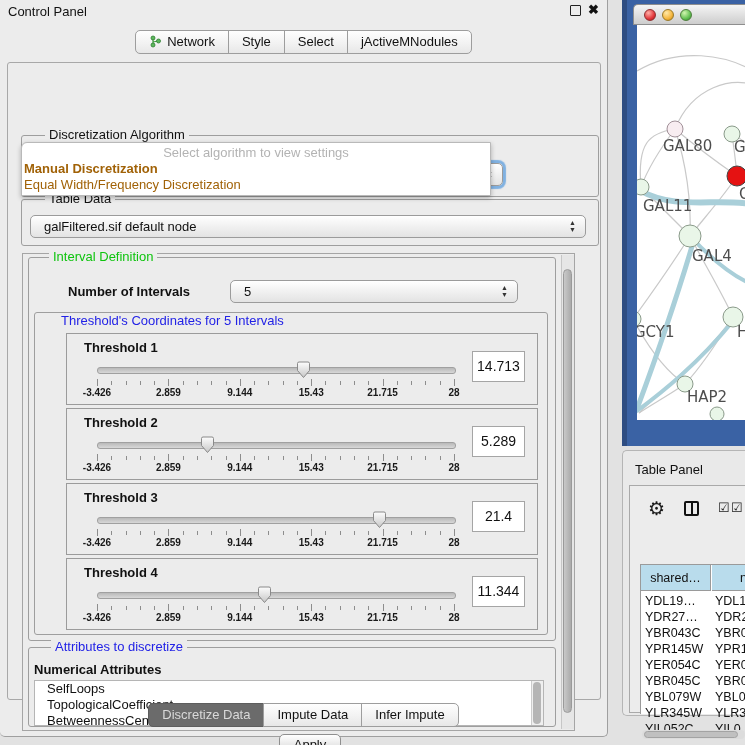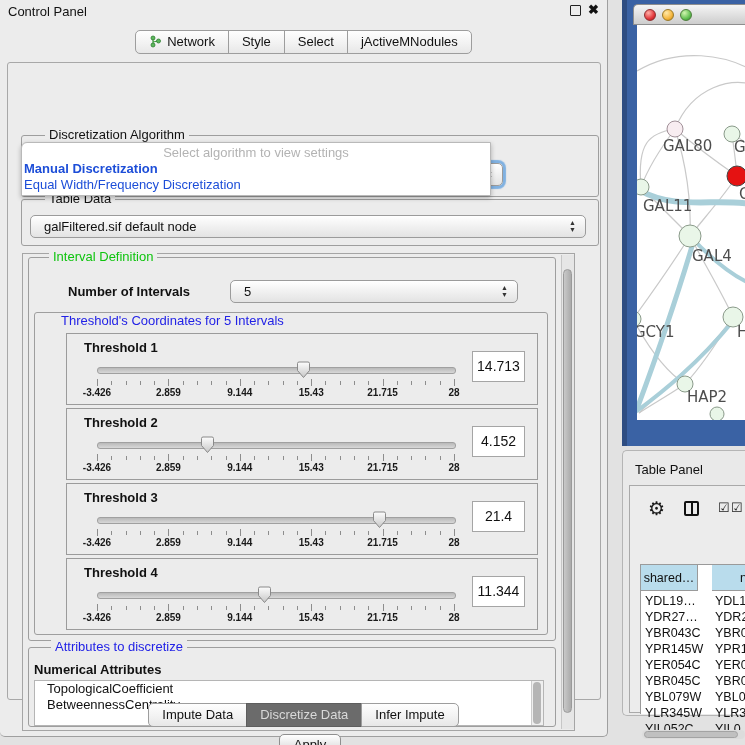--- a/index.html
+++ b/index.html
@@ -57,21 +57,21 @@
 
   .focus-ring{box-shadow:0 0 1px 3px rgba(92,158,222,.75), inset 0 1px 0 #fff;}
 
   
   #algo-popup{
     left:13px;top:79px;width:470px;height:54px;background:#fff;
     border:1px solid #b9b9b9;border-radius:6px 0 0 0;
     box-shadow:0 2px 5px rgba(0,0,0,.28);z-index:30;box-sizing:border-box;
   }
   #algo-popup .hint{position:absolute;left:0;top:2px;width:100%;text-align:center;color:#b3b3b3;font-size:13px;}
-  .popup-item{position:absolute;left:2px;font-size:13px;color:#1d4ed8;white-space:nowrap;}
+  .popup-item{position:absolute;left:2px;font-size:13px;color:#a16207;white-space:nowrap;}
 
   
   #scrollpane{left:14px;top:190px;width:553px;height:478px;border:1px solid #a5a5a5;box-sizing:border-box;background:#ececec;}
   .vscroll-track{position:absolute;top:1px;bottom:1px;width:12px;background:#e6e6e6;border-left:1px solid #c6c6c6;}
   .vscroll-thumb{position:absolute;left:1px;width:9px;border-radius:5px;background:linear-gradient(90deg,#c9c9c9,#ababab);border:1px solid #9a9a9a;box-sizing:border-box;}
 
   
   .slider-panel{position:absolute;left:58px;width:472px;height:72px;border:1px solid #9b9b9b;box-sizing:border-box;background:#ececec;}
   .slider-label{position:absolute;left:17px;top:6px;font-size:13px;font-weight:bold;color:#111;}
   .track{position:absolute;left:30px;top:33px;width:357px;height:5px;border-radius:3px;background:linear-gradient(#b9b9b9,#d8d8d8);border:1px solid #a0a0a0;}
@@ -294,21 +294,21 @@
           <div class="ticklabel" style="left: 387px;">28</div>
           <div class="thumb" style="left: 133.169px;"><svg width="15" height="18" viewBox="0 0 15 18">
               <defs>
                 <linearGradient id="tg1" x1="0" y1="0" x2="0" y2="1">
                   <stop offset="0" stop-color="#fdfdfd"></stop>
                   <stop offset="1" stop-color="#c7c7c7"></stop>
                 </linearGradient>
               </defs>
               <path d="M3,1 L12,1 Q13.5,1 13.5,2.5 L13.5,9.5 L7.5,16.5 L1.5,9.5 L1.5,2.5 Q1.5,1 3,1 Z" fill="url(#tg1)" stroke="#8a8a8a" stroke-width="1"></path>
             </svg></div>
-          <div class="valbox">4.152</div>
+          <div class="valbox">5.289</div>
         </div>
         <div class="slider-panel" style="top: 420px;">
           <div class="slider-label">Threshold 3</div>
           <div class="track"></div>
           <div class="tick major" style="left: 30px;"></div>
           <div class="tick minor" style="left: 44.28px;"></div>
           <div class="tick minor" style="left: 58.56px;"></div>
           <div class="tick minor" style="left: 72.84px;"></div>
           <div class="tick minor" style="left: 87.12px;"></div>
           <div class="tick major" style="left: 101.4px;"></div>
@@ -395,37 +395,38 @@
             </svg></div>
           <div class="valbox">11.344</div>
         </div>
       </div>
 
     <div class="abs groupbox" style="left:20px;top:584px;width:528px;height:80px;"></div>
     <div class="abs grouptitle gt-blue" style="left:28px;top:577px;">Attributes to discretize</div>
     <div class="abs lbl bold" style="left:26px;top:599px;">Numerical Attributes</div>
     <div id="attr-list" class="abs">
       <div id="attr-items">
+          <div class="attr-item">SelfLoops</div>
           <div class="attr-item">TopologicalCoefficient</div>
           <div class="attr-item">BetweennessCentrality</div>
         </div>
       <div id="attr-vscroll">
           <div id="attr-thumb"></div>
         </div>
     </div>
 
     <div id="apply-btn" class="abs">Apply</div>
   </div>
 
   <div id="bottom-tabs" class="tabrow">
+      <div class="tab selected">
+        <span>Discretize Data</span>
+      </div>
       <div class="tab">
         <span>Impute Data</span>
-      </div>
-      <div class="tab selected">
-        <span>Discretize Data</span>
       </div>
       <div class="tab">
         <span>Infer Impute</span>
       </div>
     </div>
 </div>
 
 <div id="network-window" class="abs">
   <div id="nw-leftedge" class="abs"></div>
   <div id="net-frame-titlebar" class="abs">
@@ -488,21 +489,21 @@
   <div id="tp-content" class="abs">
     <div id="tp-toolbar" class="abs">
       <span id="gear-icon" class="abs">⚙</span>
       <span id="col-icon" class="abs">
           <div></div>
         </span>
       <span class="abs check-icon" style="left:80px;">☑</span>
       <span class="abs check-icon" style="left:93px;">☑</span>
     </div>
     <div id="tp-table" class="abs">
-      <div class="th-cell" style="left:0;width:57px;">shared…</div>
+      <div class="th-cell" style="left:0;width:70px;">shared…</div>
       <div class="th-cell" style="left:71px;width:60px;">
           <span style="position:absolute;left:28px;">n</span>
         </div>
       <div id="tp-rows">
           <div class="td-row" style="top: 28px;">
             <span class="td-c1">YDL19…</span>
             <span class="td-c2">YDL1</span>
           </div>
           <div class="td-row" style="top: 44px;">
             <span class="td-c1">YDR27…</span>

